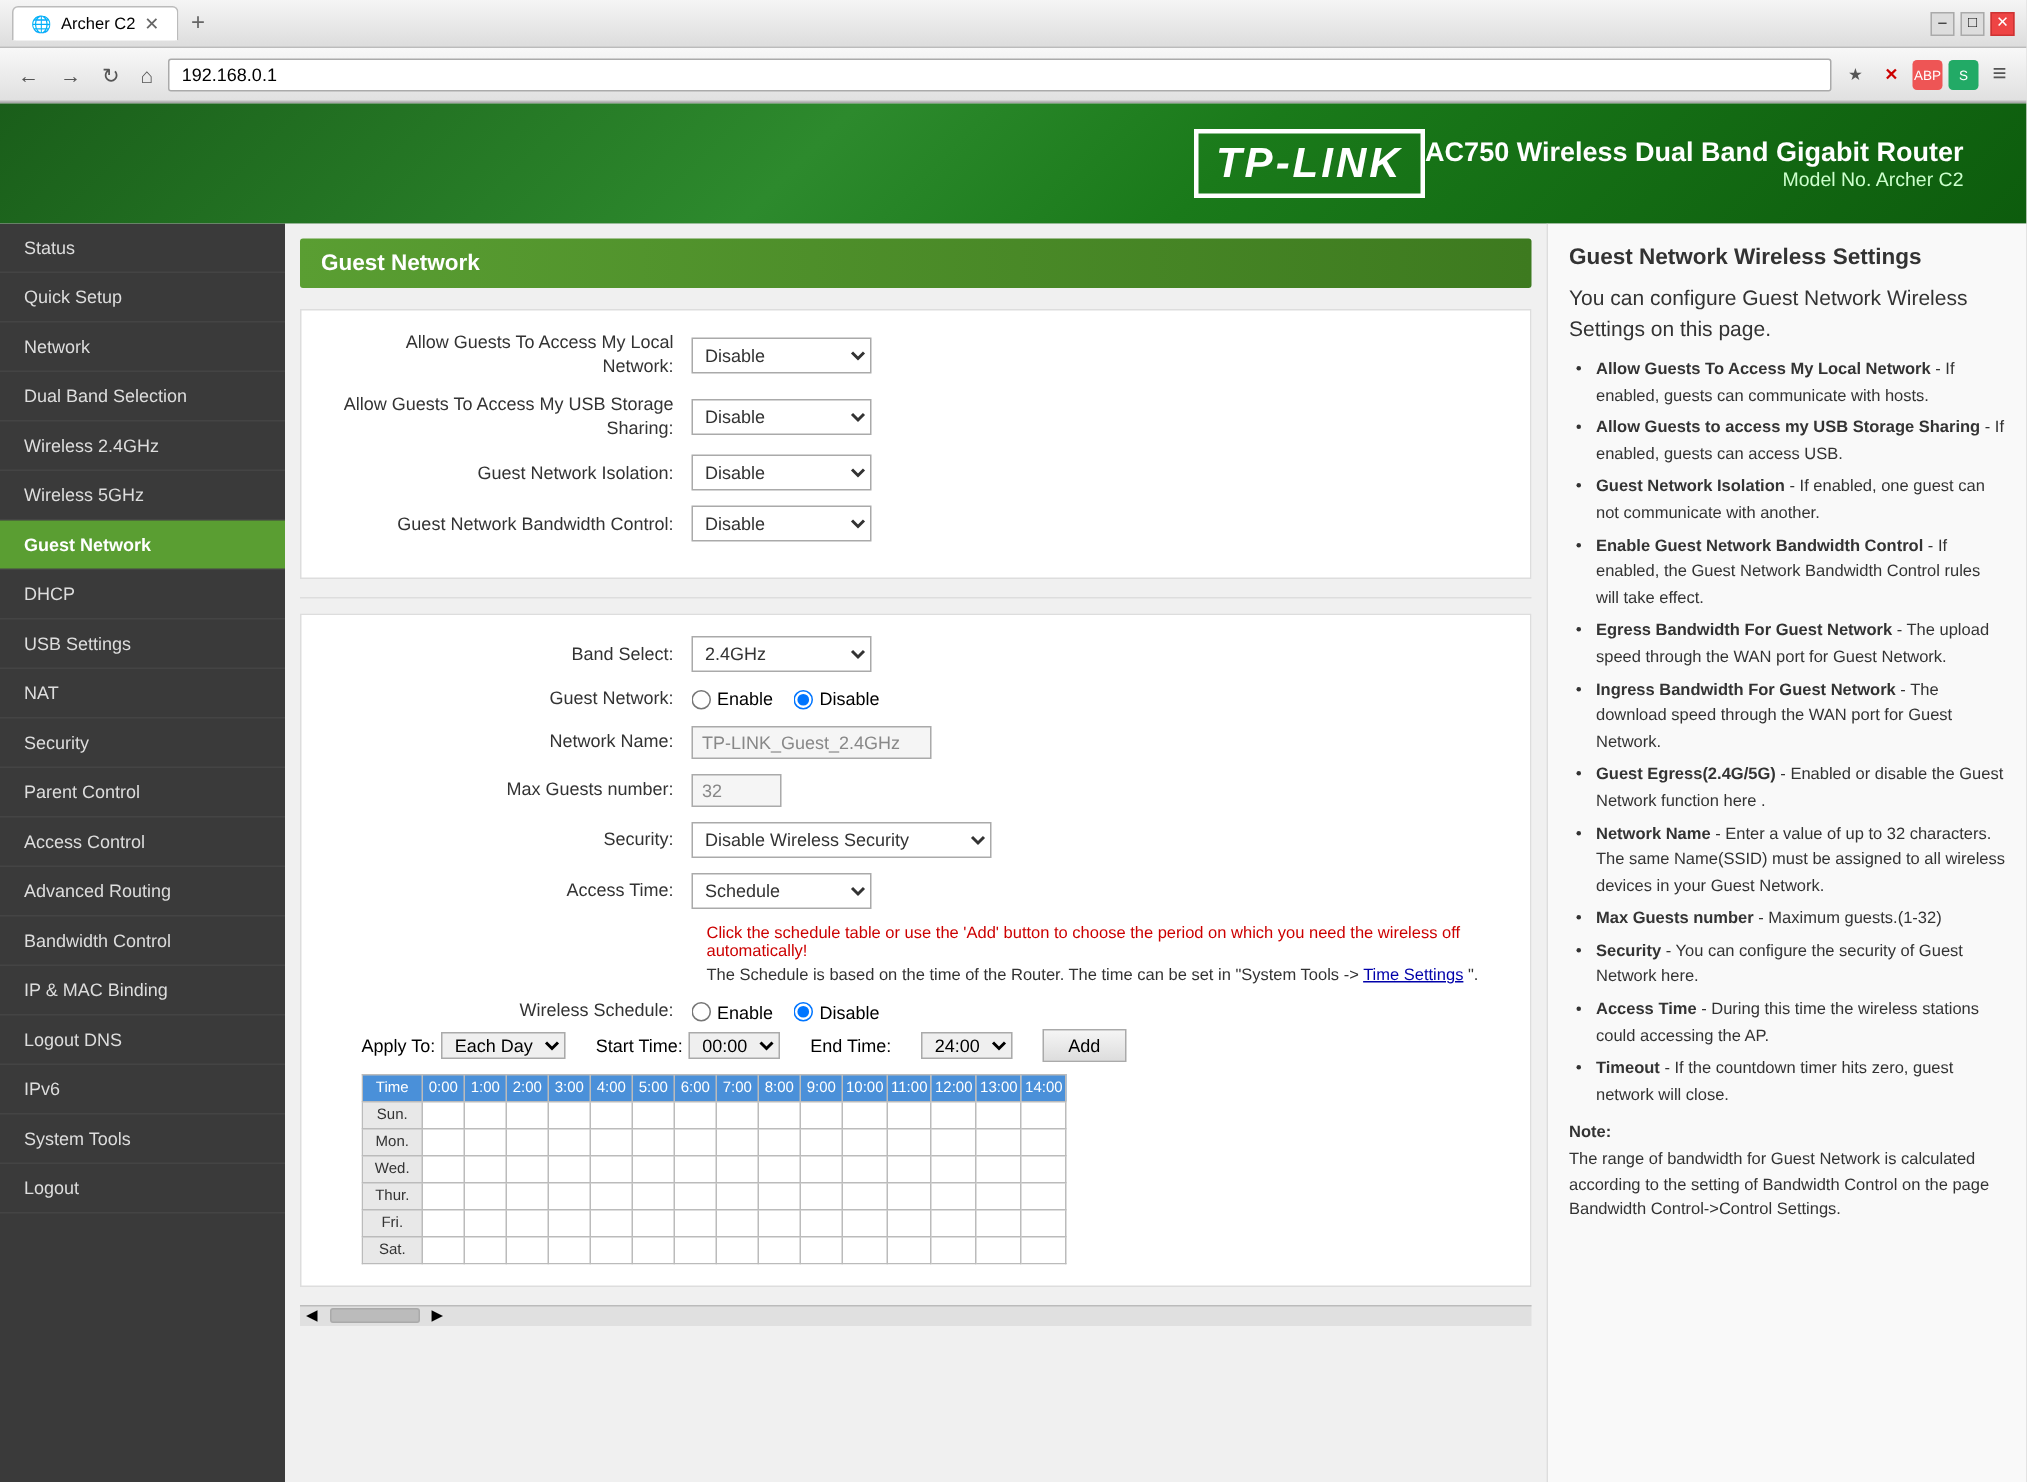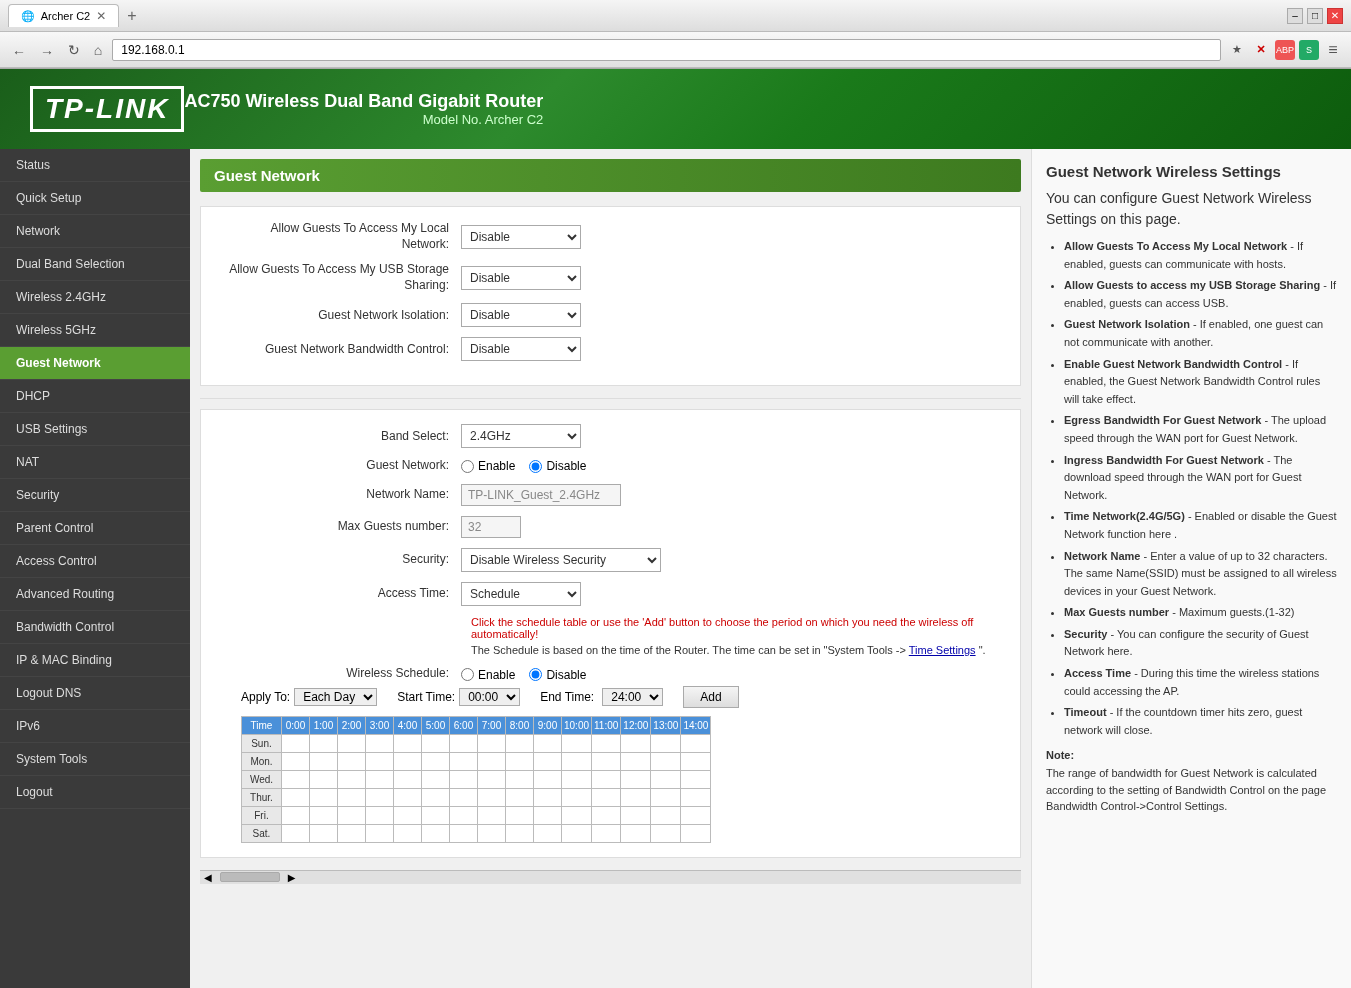--- a/index.html
+++ b/index.html
@@ -13,21 +13,21 @@
     .nav-bar { background: linear-gradient(to bottom, #f8f8f8, #e0e0e0); padding: 4px 8px; display: flex; align-items: center; gap: 6px; height: 36px; border-bottom: 1px solid #bbb; }
     .nav-btn { background: none; border: none; color: #555; font-size: 14px; cursor: pointer; padding: 2px 4px; }
     .address-bar { flex: 1; border: 1px solid #aaa; padding: 3px 8px; font-size: 12px; background: #fff; border-radius: 2px; }
     .nav-icons { display: flex; gap: 4px; align-items: center; }
     .nav-icon { width: 20px; height: 20px; display: flex; align-items: center; justify-content: center; font-size: 11px; color: #555; }
 
     
     .main-container { display: flex; flex-direction: column; height: calc(988px - 68px); }
 
     
-    .router-header { background: linear-gradient(135deg, #1a5e1a 0%, #2d8a2d 40%, #1a7a1a 60%, #0d5c0d 100%); height: 80px; display: flex; align-items: center; justify-content: flex-start; padding: 0 30px; flex-shrink: 0; }
+    .router-header { background: linear-gradient(135deg, #1a5e1a 0%, #2d8a2d 40%, #1a7a1a 60%, #0d5c0d 100%); height: 80px; display: flex; align-items: center; justify-content: flex-end; padding: 0 42px; flex-shrink: 0; }
     .tp-link-logo { color: #fff; font-size: 28px; font-weight: bold; font-style: italic; letter-spacing: 2px; border: 3px solid #fff; padding: 4px 12px; }
     .router-info { text-align: right; color: #fff; }
     .router-model { font-size: 18px; font-weight: bold; }
     .router-model-num { font-size: 13px; color: #cfc; }
 
     
     .content-area { display: flex; flex: 1; overflow: hidden; }
 
     
     .sidebar { width: 190px; background: #3a3a3a; flex-shrink: 0; overflow-y: auto; }
@@ -280,21 +280,21 @@
                   <option>Mon.</option><option>Tues.</option><option>Wed.</option>
                   <option>Thur.</option><option>Fri.</option><option>Sat.</option><option>Sun.</option>
                 </select>
               </div>
               <div style="display:flex; align-items:center; gap:4px; margin-left:10px;">
                 <span style="font-size:12px;">Start Time:</span>
                 <select class="schedule-select">
                   <option>00:00</option>
                 </select>
               </div>
-              <div style="display:flex; align-items:center; gap:8px; margin-left:10px;">
+              <div style="display:flex; align-items:center; gap:20px; margin-left:10px;">
                 <span style="font-size:12px;">End Time:</span>
                 <select class="schedule-select">
                   <option>24:00</option>
                 </select>
               </div>
               <button class="add-btn" style="margin-left:10px;">Add</button>
             </div>
 
             <div class="time-grid-wrapper">
               <table class="time-grid" id="time-grid">
@@ -442,21 +442,21 @@
         <div class="page-right">
           <div class="help-title">Guest Network Wireless Settings</div>
           <div class="help-intro">You can configure Guest Network Wireless Settings on this page.</div>
           <ul class="help-list" id="help-list">
               <li><b>Allow Guests To Access My Local Network</b> - If enabled, guests can communicate with hosts.</li>
               <li><b>Allow Guests to access my USB Storage Sharing</b> - If enabled, guests can access USB.</li>
               <li><b>Guest Network Isolation</b> - If enabled, one guest can not communicate with another.</li>
               <li><b>Enable Guest Network Bandwidth Control</b> - If enabled, the Guest Network Bandwidth Control rules will take effect.</li>
               <li><b>Egress Bandwidth For Guest Network</b> - The upload speed through the WAN port for Guest Network.</li>
               <li><b>Ingress Bandwidth For Guest Network</b> - The download speed through the WAN port for Guest Network.</li>
-              <li><b>Time Network(2.4G/5G)</b> - Enabled or disable the Guest Network function here .</li>
+              <li><b>Guest Egress(2.4G/5G)</b> - Enabled or disable the Guest Network function here .</li>
               <li><b>Network Name</b> - Enter a value of up to 32 characters. The same Name(SSID) must be assigned to all wireless devices in your Guest Network.</li>
               <li><b>Max Guests number</b> - Maximum guests.(1-32)</li>
               <li><b>Security</b> - You can configure the security of Guest Network here.</li>
               <li><b>Access Time</b> - During this time the wireless stations could accessing the AP.</li>
               <li><b>Timeout</b> - If the countdown timer hits zero, guest network will close.</li>
             </ul>
           <div class="note-label">Note:</div>
           <div class="note-text">The range of bandwidth for Guest Network is calculated according to the setting of Bandwidth Control on the page Bandwidth Control-&gt;Control Settings.</div>
         </div>
       </div>

